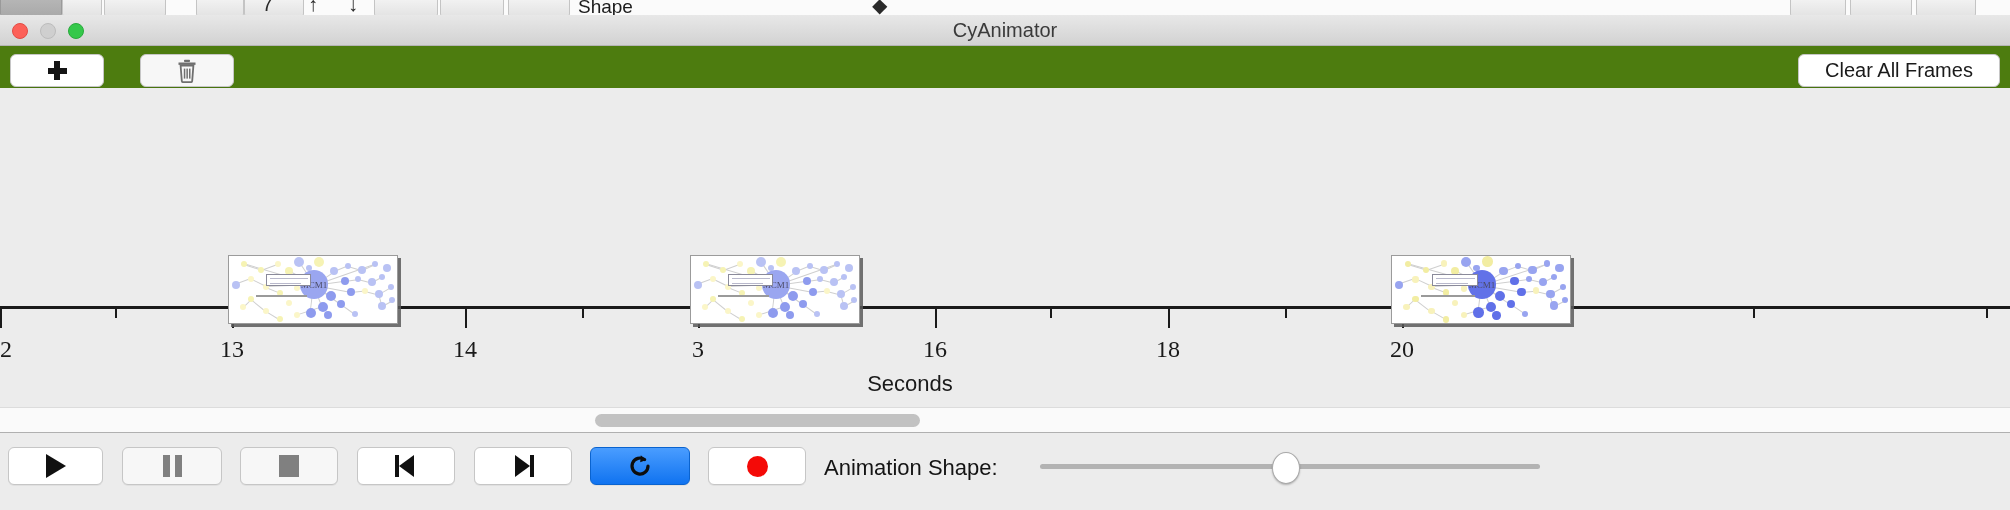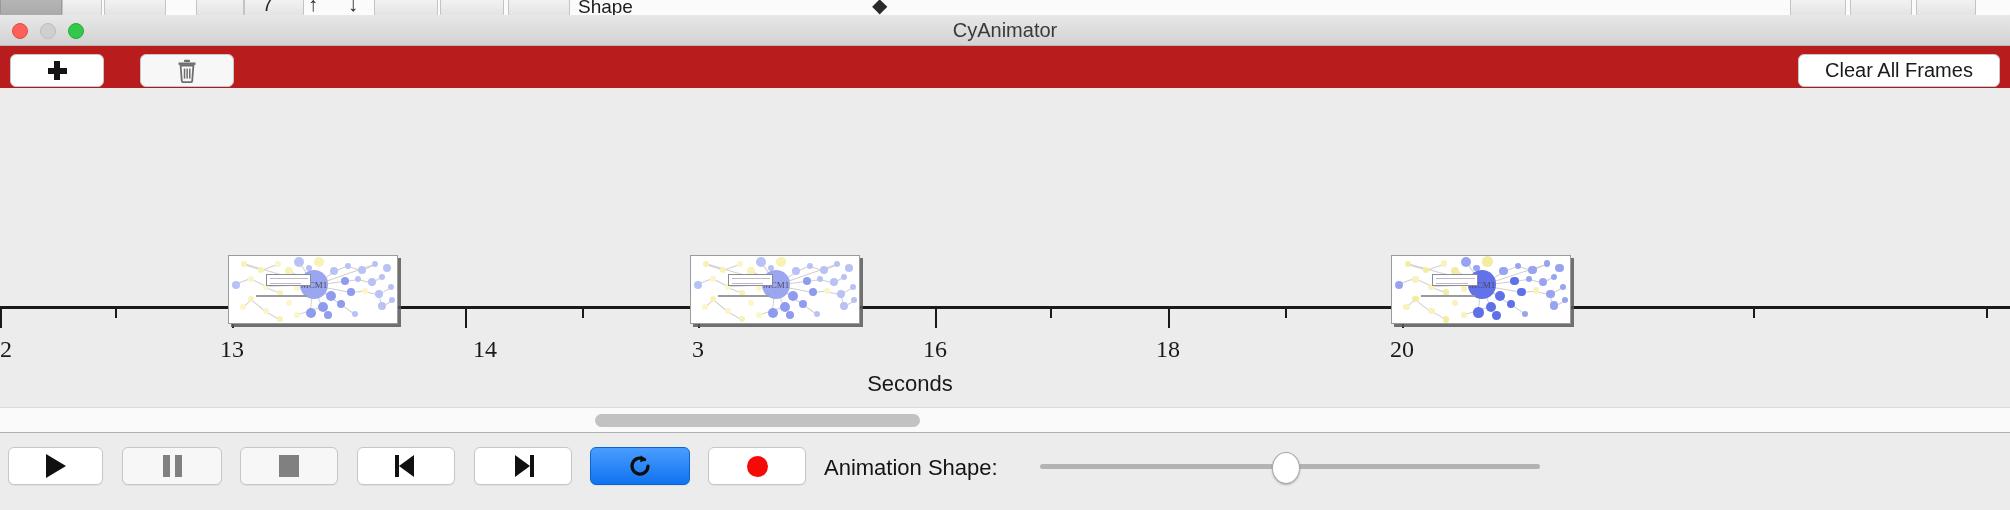--- a/index.html
+++ b/index.html
@@ -81,21 +81,21 @@
     font-size: 20px;
     color: #3a3a3a;
     font-family: "Liberation Sans", sans-serif;
   }
 
   
   .toolbar {
     position: absolute;
     left: 0; top: 46px;
     width: 2010px; height: 42px;
-    background: #b91c1c;
+    background: #4d7c0f;
     border-bottom: 1px solid #c9c9c9;
   }
   .btn {
     position: absolute;
     box-sizing: border-box;
     border: 1px solid #c6c6c6;
     border-radius: 6px;
     background: #ffffff;
     display: flex;
     align-items: center;
@@ -377,21 +377,21 @@
       <div class="tick minor" style="left: 1050px;"></div>
       <div class="tick minor" style="left: 1285px;"></div>
       <div class="tick minor" style="left: 1519px;"></div>
       <div class="tick minor" style="left: 1753px;"></div>
       <div class="tick minor" style="left: 1986px;"></div>
       <div class="tick major" style="left: 0px;"></div>
       <div class="tick-label" style="left: 0px;">12</div>
       <div class="tick major" style="left: 232px;"></div>
       <div class="tick-label" style="left: 232px;">13</div>
       <div class="tick major" style="left: 465px;"></div>
-      <div class="tick-label" style="left: 465px; margin-left: 20px;">14</div>
+      <div class="tick-label" style="left: 465px;">14</div>
       <div class="tick major" style="left: 698px;"></div>
       <div class="tick-label" style="left: 698px;">3</div>
       <div class="tick major" style="left: 935px;"></div>
       <div class="tick-label" style="left: 935px;">16</div>
       <div class="tick major" style="left: 1168px;"></div>
       <div class="tick-label" style="left: 1168px;">18</div>
       <div class="tick major" style="left: 1402px;"></div>
       <div class="tick-label" style="left: 1402px;">20</div>
       <div class="axis-title" style="left: 910px;">Seconds</div>
       <div class="frame" style="left: 228px; top: 167px; width: 170px; height: 69px;">

